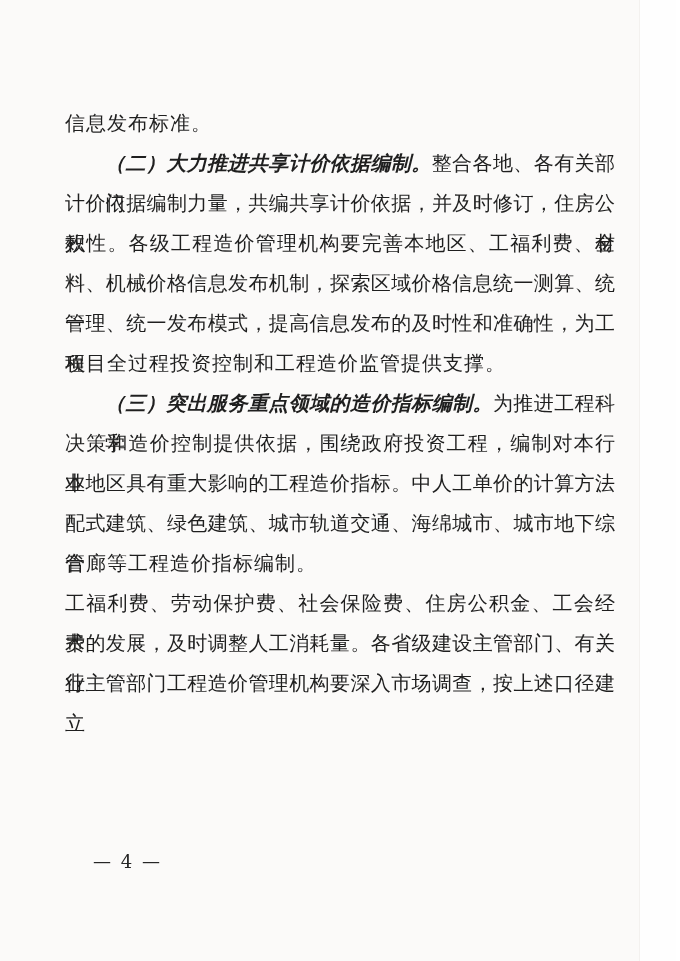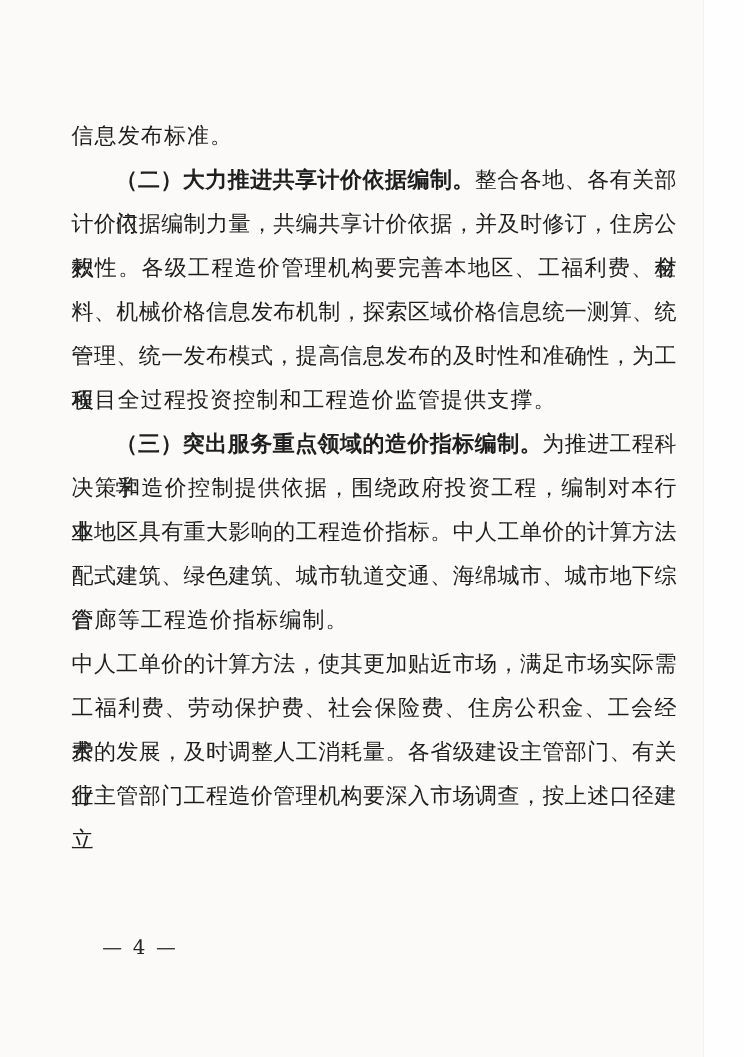--- a/index.html
+++ b/index.html
@@ -50,20 +50,21 @@
     text-align-last: left;
     letter-spacing: 1px;
     white-space: nowrap;
   }
   .line.indent {
     padding-left: 40px;
     width: 510px;
   }
   .lead {
     font-weight: bold;
+    font-style: italic;
   }
   .footer-pagenum {
     position: absolute;
     left: 93px;
     top: 849px;
     height: 26px;
     line-height: 26px;
     font-size: 18px;
     letter-spacing: 2px;
     color: #262626;
@@ -87,21 +88,20 @@
     <div class="line jt">料、机械价格信息发布机制，探索区域价格信息统一测算、统一</div>
     <div class="line jt">管理、统一发布模式，提高信息发布的及时性和准确性，为工程</div>
     <div class="line end">项目全过程投资控制和工程造价监管提供支撑。</div>
 
     <div class="line jt indent"><span class="lead">（三）突出服务重点领域的造价指标编制。</span><span>为推进工程科学</span></div>
     <div class="line jt">决策和造价控制提供依据，围绕政府投资工程，编制对本行业、</div>
     <div class="line jt">本地区具有重大影响的工程造价指标。中人工单价的计算方法</div>
     <div class="line jt">配式建筑、绿色建筑、城市轨道交通、海绵城市、城市地下综合</div>
     <div class="line end">管廊等工程造价指标编制。</div>
 
-    <div class="line jt">中人工单价的计算方法，使其更加贴近市场，满足市场实际需</div>
     <div class="line jt">工福利费、劳动保护费、社会保险费、住房公积金、工会经费、</div>
     <div class="line jt">术的发展，及时调整人工消耗量。各省级建设主管部门、有关行</div>
     <div class="line jt">业主管部门工程造价管理机构要深入市场调查，按上述口径建立</div>
 
   </div>
 
   <div class="footer-pagenum">— 4 —</div>
 
 </div>
 

